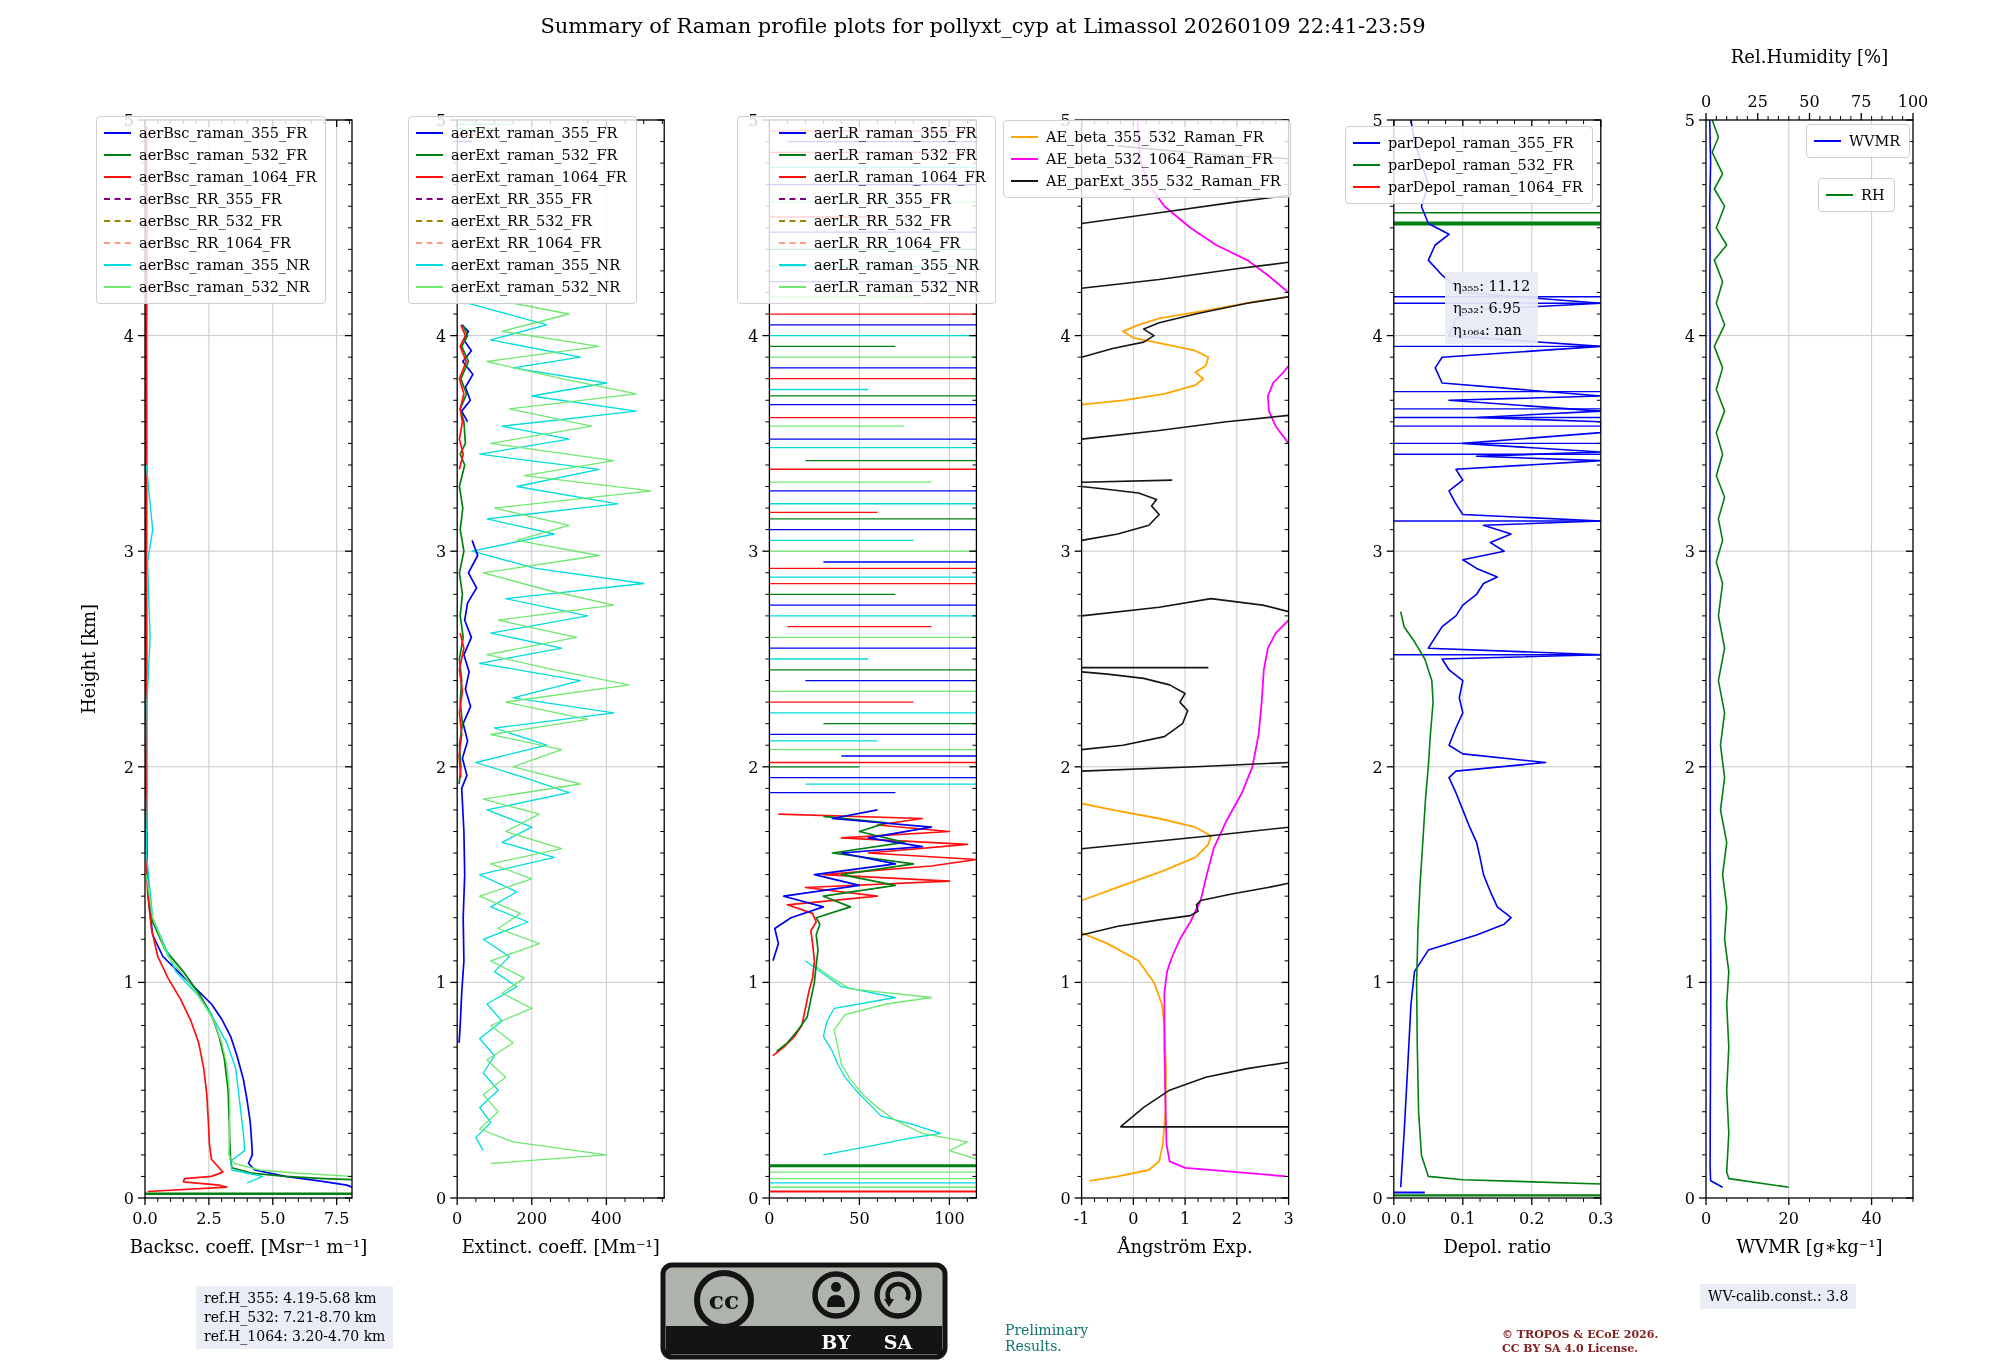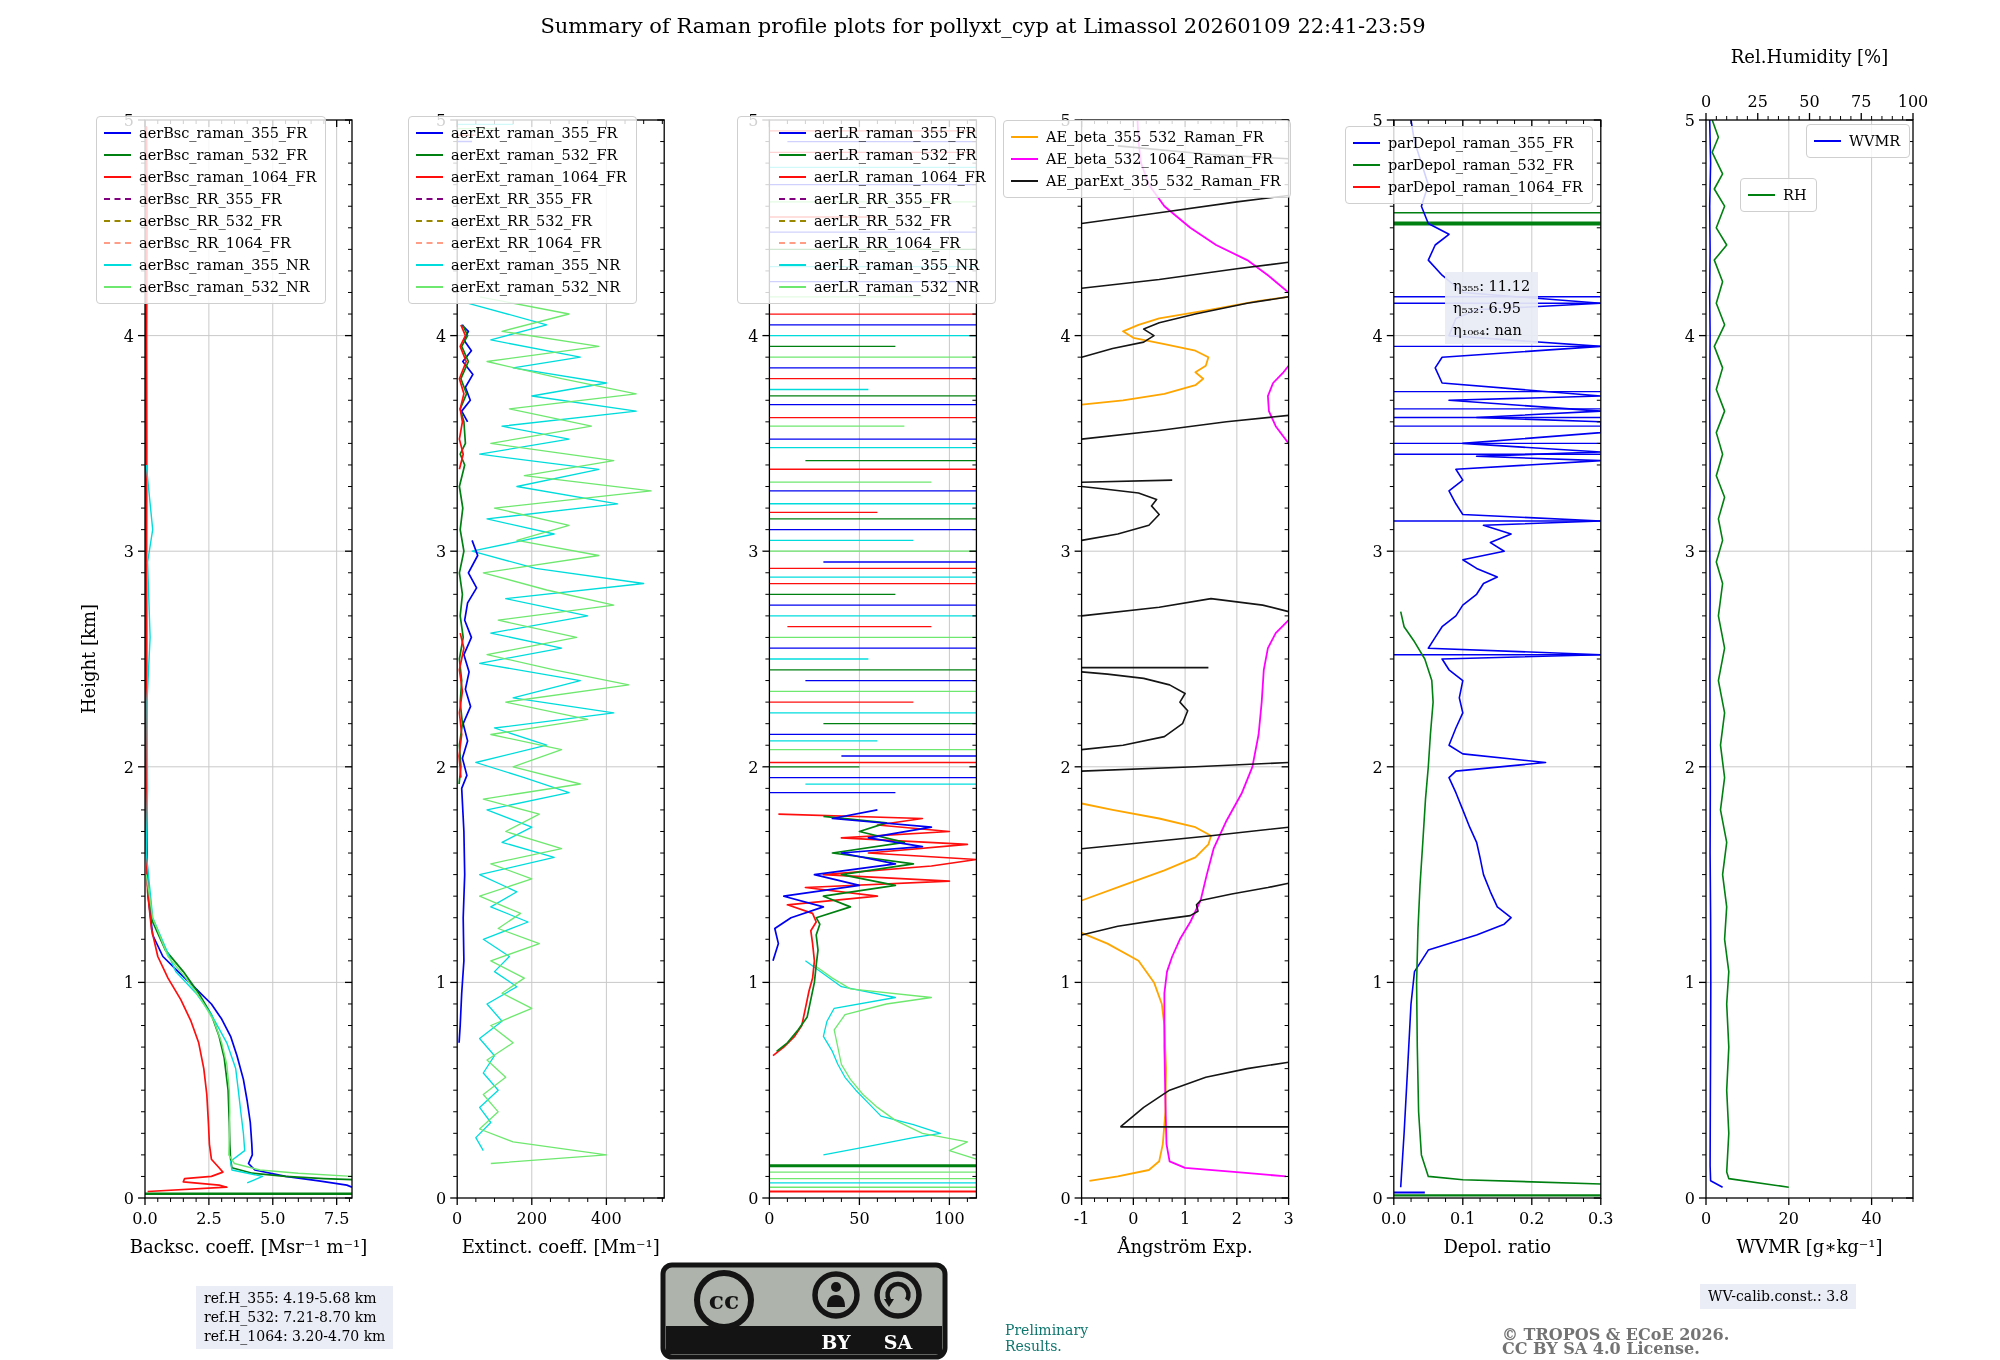--- a/index.html
+++ b/index.html
@@ -10,21 +10,21 @@
           font-size:18px;white-space:nowrap;}
   .xlabel{position:absolute;transform:translateX(-50%);font-size:18px;white-space:nowrap;}
   .toplabel{position:absolute;transform:translateX(-50%);font-size:18px;white-space:nowrap;}
   .legend-box{position:absolute;background:rgba(255,255,255,0.82);border:1px solid #cfcfcf;
               border-radius:4px;padding:5px 9px 5px 7px;font-size:14.5px;}
   .lrow{display:flex;align-items:center;height:22px;white-space:nowrap;}
   .lsamp{display:inline-block;width:27px;border-top-width:2px;margin-right:8px;flex:0 0 27px;}
   .ann-box{position:absolute;background:rgba(233,235,245,0.92);padding:3px 8px;font-size:14px;
            line-height:19px;white-space:nowrap;}
   .footer-red{position:absolute;color:#0f766e;font-weight:normal;font-size:14px;line-height:16px;}
-  .footer-copy{position:absolute;color:#737373;font-weight:bold;font-size:16px;line-height:14px;}
+  .footer-copy{position:absolute;color:#7f1d1d;font-weight:bold;font-size:11px;line-height:14px;}
   .ccbadge{position:absolute;left:660px;top:1262px;width:293px;height:98px;}
   svg text{font-family:"DejaVu Serif","Liberation Serif",serif;}
 </style>
 </head>
 <body>
 
 <div class="page">
 
   <div class="title">Summary of Raman profile plots for pollyxt_cyp at Limassol 20260109 22:41-23:59</div>
   <div class="ylabel">Height [km]</div>
@@ -1250,21 +1250,21 @@
         </div>
       </div>
       <div class="toplabel" style="left: 1809.5px; top: 46px;">Rel.Humidity [%]</div>
       <div class="xlabel" style="left: 1809.5px; top: 1236px;">WVMR [g∗kg⁻¹]</div>
       <div class="legend-box" style="left: 1806px; top: 124px;">
         <div class="lrow">
           <span class="lsamp" style="border-top-style: solid; border-top-color: rgb(0, 0, 240);"></span>
           <span>WVMR</span>
         </div>
       </div>
-      <div class="legend-box" style="left: 1740px; top: 178px;">
+      <div class="legend-box" style="left: 1818px; top: 178px;">
         <div class="lrow">
           <span class="lsamp" style="border-top-style: solid; border-top-color: rgb(0, 128, 17);"></span>
           <span>RH</span>
         </div>
       </div>
     </div>
 
   <div class="ann-box" style="left:196px;top:1286px;">
     <div>ref.H_355: 4.19-5.68 km</div>
     <div>ref.H_532: 7.21-8.70 km</div>

